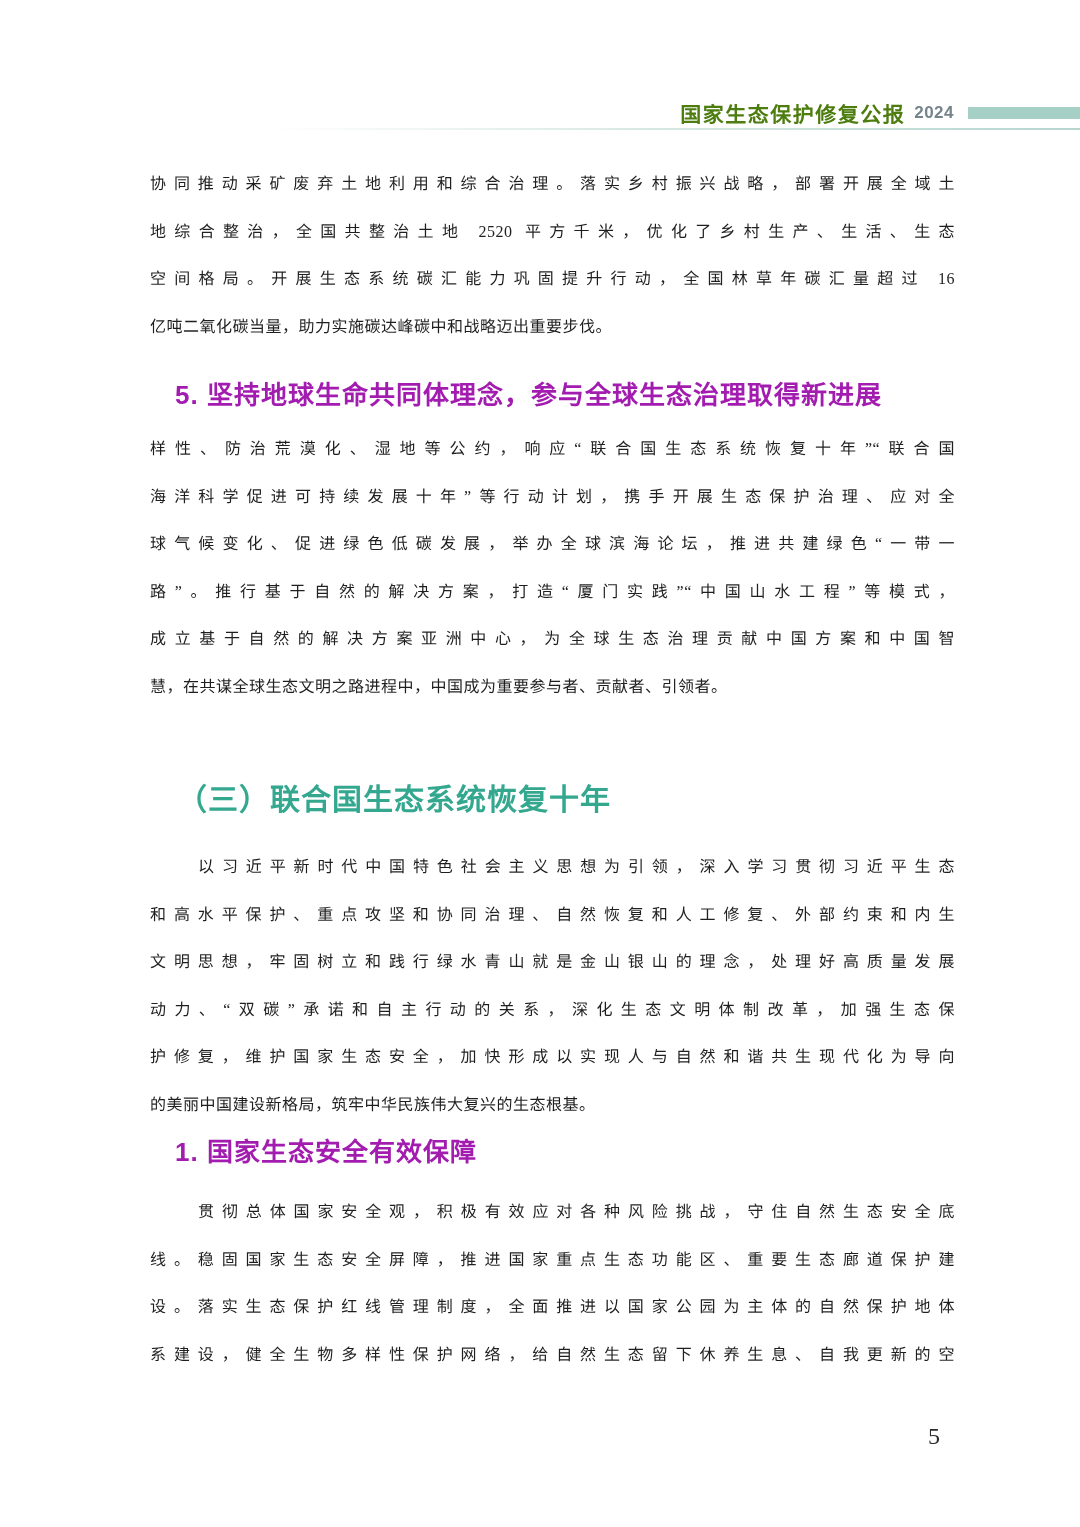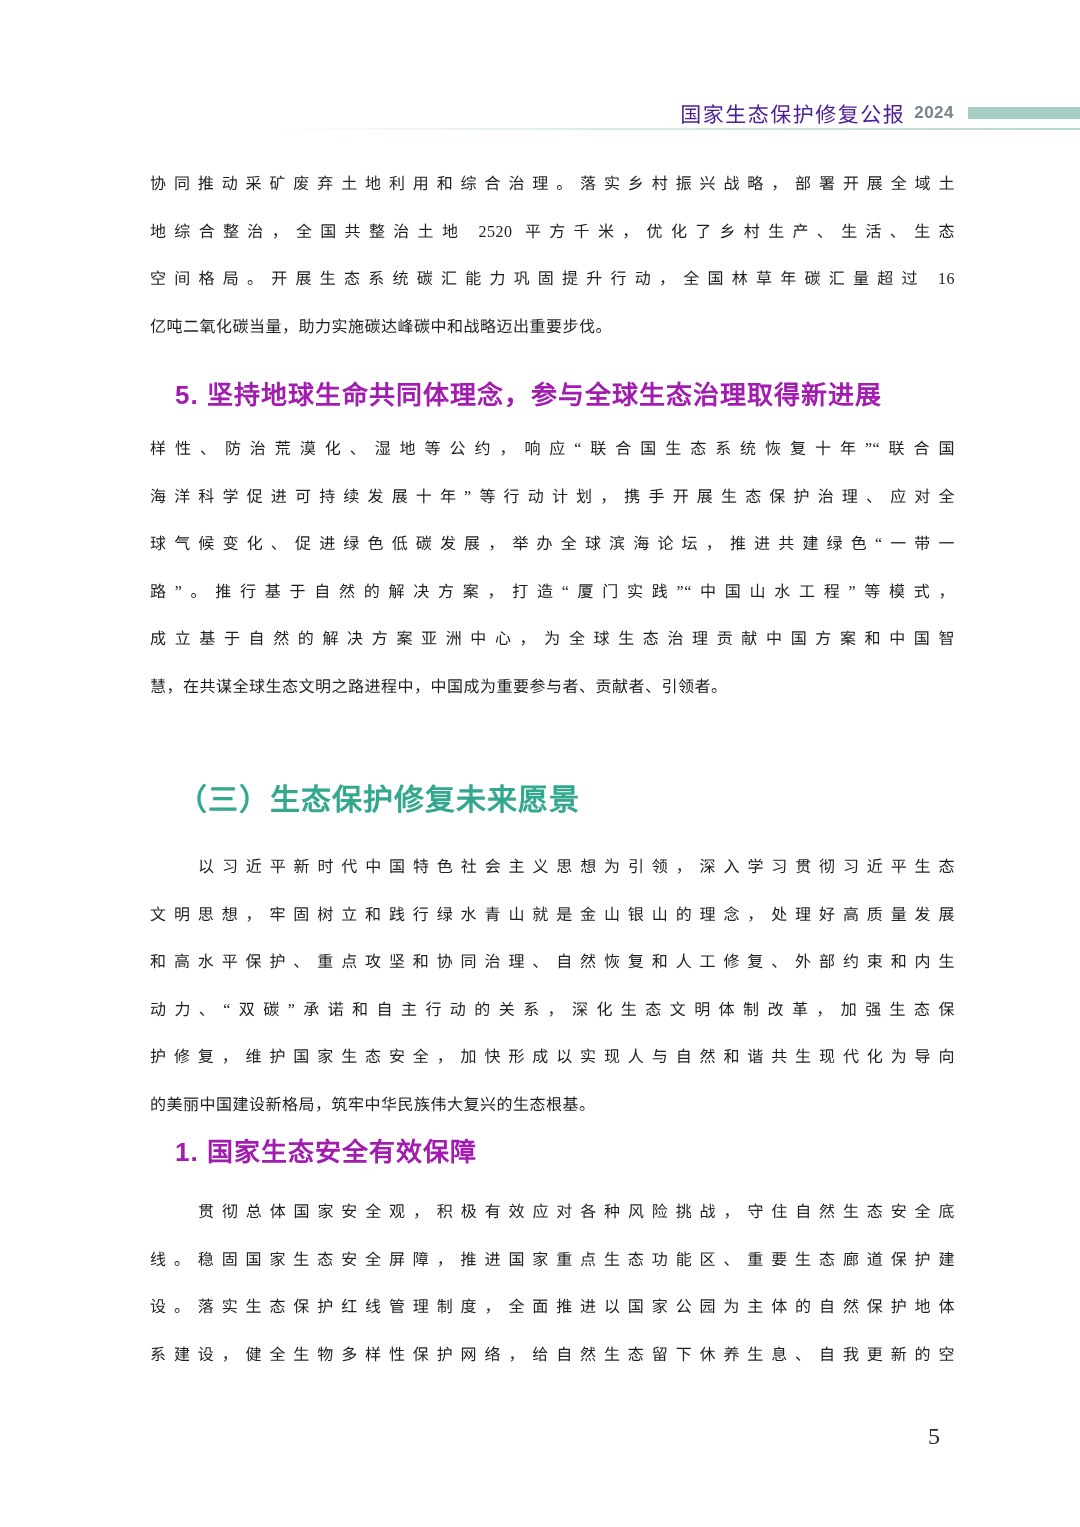--- a/index.html
+++ b/index.html
@@ -34,24 +34,24 @@
     top: 100px;
     left: 0;
     right: 0;
     height: 26px;
     display: flex;
     justify-content: flex-end;
     align-items: center;
   }
   .header-title {
     font-family: "Liberation Sans", "DejaVu Sans", sans-serif;
-    font-weight: normal;
+    font-weight: bold;
     font-size: 21px;
     letter-spacing: 1.5px;
-    color: #4c1d95;
+    color: #4d7c0f;
   }
   .header-year {
     font-family: "Liberation Sans", "DejaVu Sans", sans-serif;
     font-weight: bold;
     font-size: 17px;
     color: #75838a;
     margin-left: 9px;
     letter-spacing: 0.5px;
   }
   .header-bar {
@@ -150,26 +150,26 @@
 
   <section class="para" id="para-2">
     <div class="line">样性、防治荒漠化、湿地等公约，响应“联合国生态系统恢复十年”“联合国</div>
     <div class="line">海洋科学促进可持续发展十年”等行动计划，携手开展生态保护治理、应对全</div>
     <div class="line">球气候变化、促进绿色低碳发展，举办全球滨海论坛，推进共建绿色“一带一</div>
     <div class="line">路”。推行基于自然的解决方案，打造“厦门实践”“中国山水工程”等模式，</div>
     <div class="line">成立基于自然的解决方案亚洲中心，为全球生态治理贡献中国方案和中国智</div>
     <div class="line end">慧，在共谋全球生态文明之路进程中，中国成为重要参与者、贡献者、引领者。</div>
   </section>
 
-  <h2 class="h-sec">（三）生态保护修复未来愿景</h2>
+  <h2 class="h-sec">（三）联合国生态系统恢复十年</h2>
 
   <section class="para" id="para-3">
     <div class="line indent">以习近平新时代中国特色社会主义思想为引领，深入学习贯彻习近平生态</div>
+    <div class="line">和高水平保护、重点攻坚和协同治理、自然恢复和人工修复、外部约束和内生</div>
     <div class="line">文明思想，牢固树立和践行绿水青山就是金山银山的理念，处理好高质量发展</div>
-    <div class="line">和高水平保护、重点攻坚和协同治理、自然恢复和人工修复、外部约束和内生</div>
     <div class="line">动力、“双碳”承诺和自主行动的关系，深化生态文明体制改革，加强生态保</div>
     <div class="line">护修复，维护国家生态安全，加快形成以实现人与自然和谐共生现代化为导向</div>
     <div class="line end">的美丽中国建设新格局，筑牢中华民族伟大复兴的生态根基。</div>
   </section>
 
   <h3 class="h-num" id="heading-item-1">1. 国家生态安全有效保障</h3>
 
   <section class="para" id="para-4">
     <div class="line indent">贯彻总体国家安全观，积极有效应对各种风险挑战，守住自然生态安全底</div>
     <div class="line">线。稳固国家生态安全屏障，推进国家重点生态功能区、重要生态廊道保护建</div>

